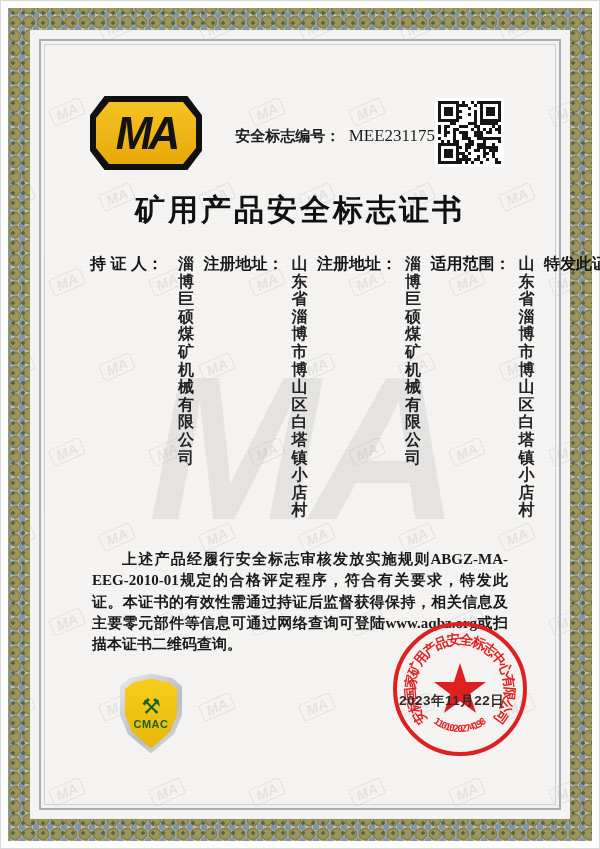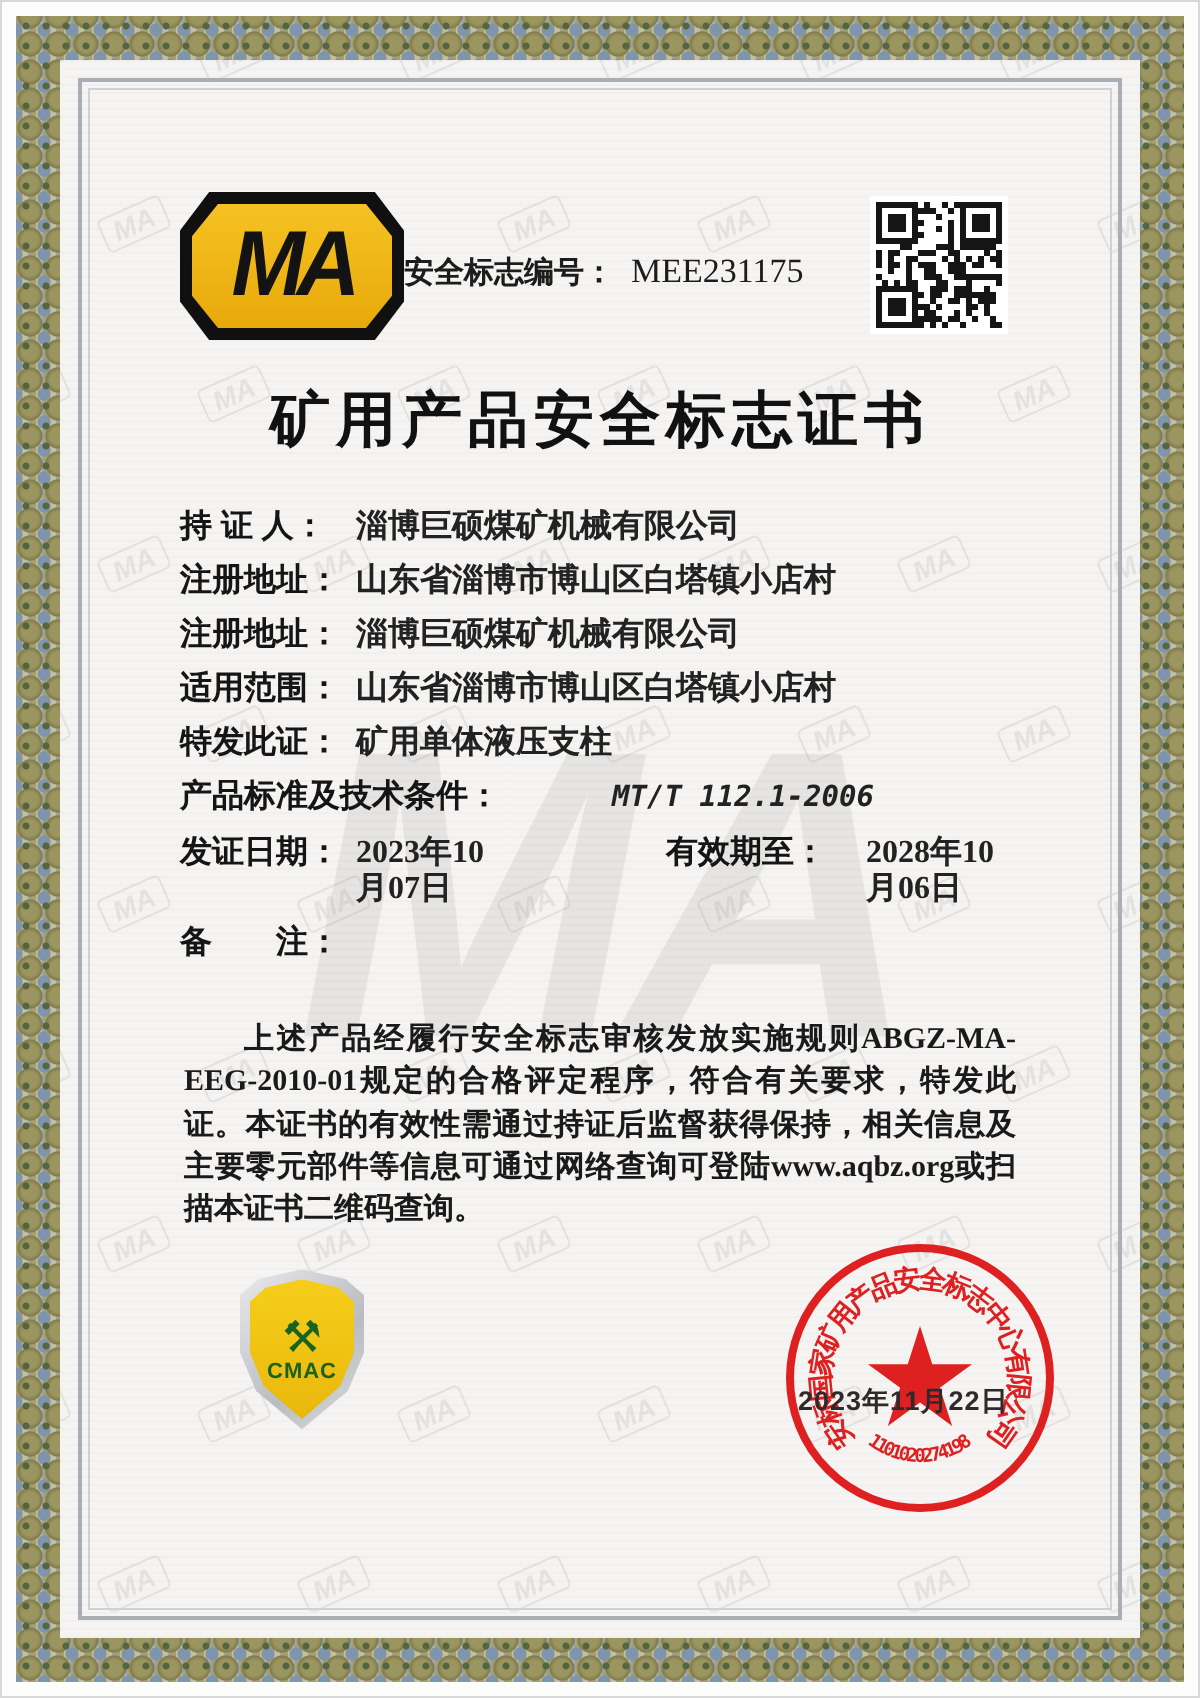--- a/index.html
+++ b/index.html
@@ -36,34 +36,34 @@
   
   .header{display:flex;align-items:flex-start;margin-top:14px;}
   .ma-logo{position:relative;width:112px;height:74px;
     clip-path:polygon(13% 0,87% 0,100% 26%,100% 74%,87% 100%,13% 100%,0 74%,0 26%);
     background:#101010;display:flex;align-items:center;justify-content:center;flex:0 0 auto;}
   .ma-logo .ma-inner{width:100px;height:62px;background:linear-gradient(180deg,#f6c223,#e8a90a);
     clip-path:polygon(13% 0,87% 0,100% 26%,100% 74%,87% 100%,13% 100%,0 74%,0 26%);
     display:flex;align-items:center;justify-content:center;}
   .ma-logo b{font:italic 900 44px "Liberation Sans",sans-serif;color:#131313;letter-spacing:-4px;
     transform:scaleY(1.05);}
-  .certno{flex:1;text-align:left;margin-top:30px;white-space:nowrap;}
+  .certno{flex:1;text-align:right;margin-top:30px;white-space:nowrap;}
   .cn-l{font-weight:700;font-size:15px;color:#1c1c1c;}
   .cn-v{font-family:"Liberation Serif",serif;font-size:17px;color:#1c1c1c;margin-left:4px;}
   .qr{flex:0 0 auto;display:grid;grid-template-columns:repeat(21,3px);grid-auto-rows:3px;
     background:#fff;padding:3px;margin:2px 6px 0 0;}
   .qr i{display:block;}
   .qr i.d{background:#151515;}
 
   
   .title{margin:20px 0 0;text-align:center;font-size:30px;font-weight:900;color:#111;
     letter-spacing:3px;font-family:"Liberation Sans",sans-serif;}
 
   
-  .fields{margin-top:24px;display:flex;flex-direction:column;gap:9.5px;}
+  .fields{margin-top:24px;display:flex;flex-direction:row;gap:9.5px;}
   .row{display:flex;align-items:baseline;line-height:1.1;}
   .f-label{font-weight:700;font-size:16px;color:#151515;flex:0 0 auto;min-width:88px;}
   .f-value{font-family:"Liberation Serif",serif;font-weight:600;font-size:16px;color:#222;margin-left:0px;}
   .row.widelabel .f-label{min-width:0;}
   .row.widelabel .f-value{margin-left:56px;font-style:italic;}
   .f-value.mono{font-family:"DejaVu Sans Mono",monospace;font-weight:700;font-size:14.5px;}
   .row.dates .f-label{min-width:88px;}
   .row.dates .f-label.expiry{min-width:0;margin-left:78px;margin-right:20px;}
 
   

